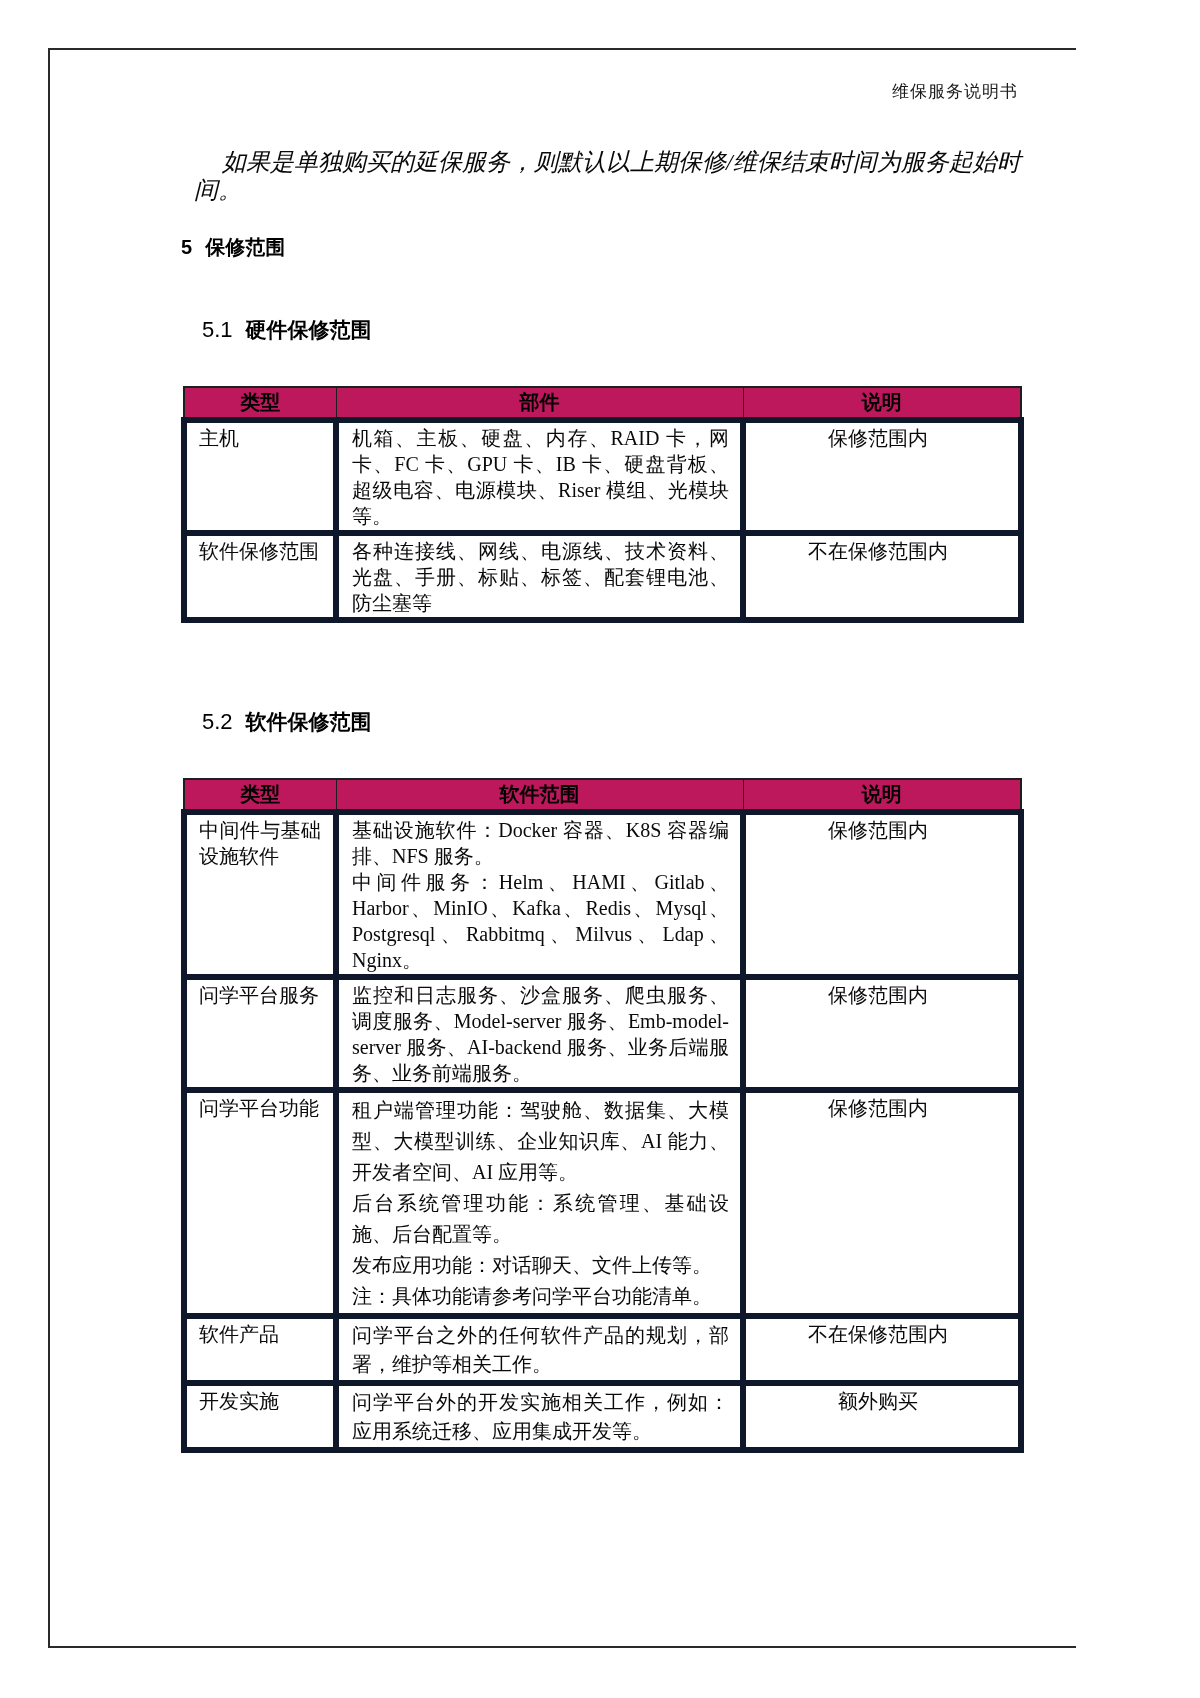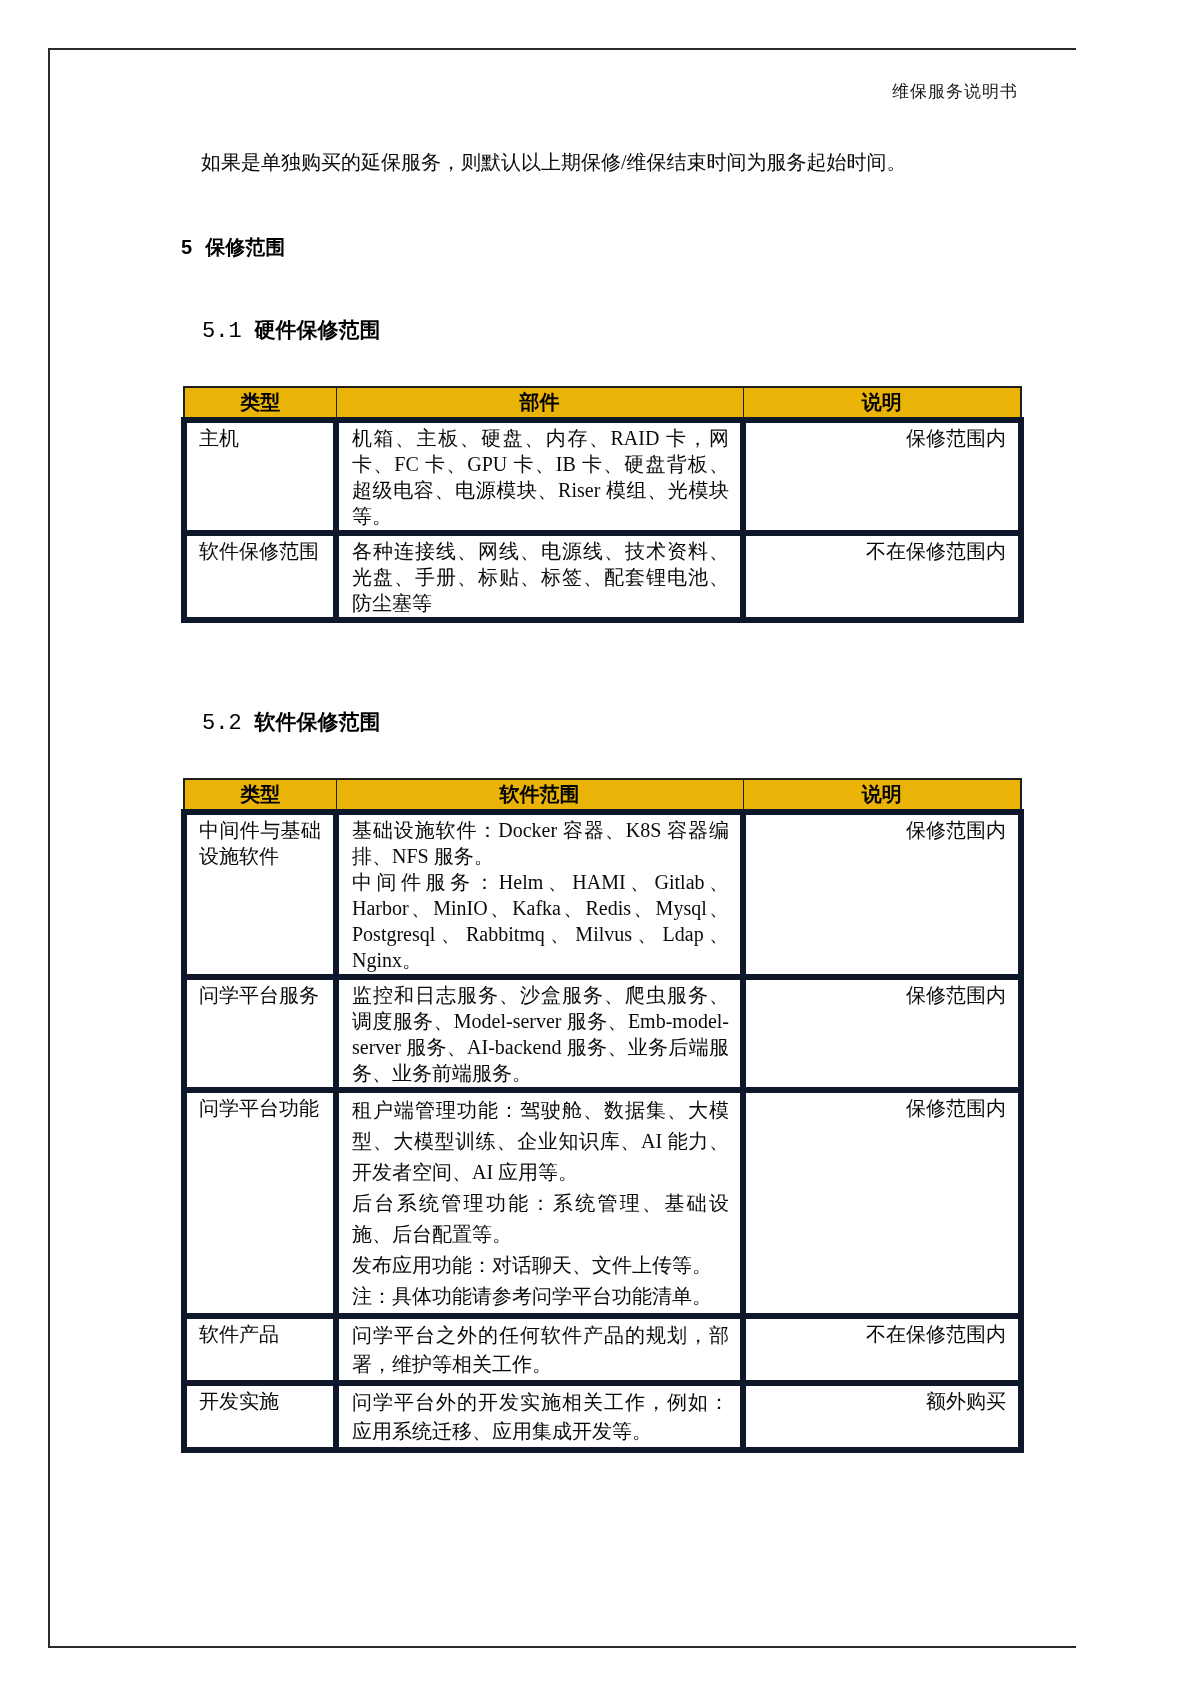--- a/index.html
+++ b/index.html
@@ -13,59 +13,59 @@
   }
   .border-frame{
     position:absolute;left:48px;top:48px;width:1104px;height:1600px;
     border:2px solid #2a2a2a;box-sizing:border-box;
   }
   .doc-header{
     position:absolute;left:181px;top:80px;width:837px;
     text-align:right;font-size:17px;letter-spacing:1px;color:#1a1a1a;
   }
   .intro{
-    position:absolute;left:173px;top:148px;width:837px;
-    font-size:20px;line-height:28px;text-indent:28px;color:#090909;
+    position:absolute;left:194px;top:148px;width:837px;
+    font-size:24px;line-height:28px;text-indent:28px;color:#090909;font-style:italic;
   }
   .h1{
     position:absolute;left:181px;top:234px;
     font-family:"Liberation Sans","DejaVu Sans",sans-serif;
     font-weight:bold;font-size:20px;color:#000;
   }
   .h1 .num{font-weight:bold;margin-right:13px;}
   .h2{
     position:absolute;left:202px;
     font-size:22px;color:#000;white-space:nowrap;
   }
-  .h2 .num{font-family:Liberation Mono, monospace;font-weight:normal;margin-right:13px;}
+  .h2 .num{font-family:Liberation Sans, sans-serif;font-weight:normal;margin-right:13px;}
   .h2 .ttl{font-family:"Liberation Sans","DejaVu Sans",sans-serif;font-weight:bold;font-size:21px;}
   .h2-1{top:316px;}
   .h2-2{top:708px;}
   table.doc{
     position:absolute;left:181px;width:837px;
     border-collapse:collapse;table-layout:fixed;
     border:2px solid #1e1e1e;
   }
   .t1{top:386px;}
   .t2{top:778px;}
   table.doc th{
-    background:#eab308;
+    background:#be185d;
     border:1px solid #1e1e1e;border-bottom:2px solid #1e1e1e;
     font-family:Liberation Mono, monospace;
     font-weight:bold;font-size:20px;color:#000;
     text-align:center;vertical-align:middle;padding:1px 0;
   }
   table.doc td{
     border:6px solid #0f172a;
     font-size:20px;line-height:26px;color:#0a0a0a;
     vertical-align:top;padding:2px 12px 1px 12px;
     text-align:justify;overflow:hidden;
   }
   table.doc td.scope{padding:2px 11px 1px 13px;white-space:pre-line;}
-  table.doc td.note{text-align:right;padding-left:4px;}
+  table.doc td.note{text-align:center;padding-left:4px;}
   tr.lh31 td.scope{line-height:31px;}
   tr.lh29 td.scope{line-height:29px;}
   .footer{
     position:absolute;left:181px;top:1585px;width:837px;
     text-align:center;font-size:17px;font-weight:bold;color:#000;
   }
   .footer .sep{font-weight:normal;margin:0 7px;}
 </style>
 </head>
 <body>

